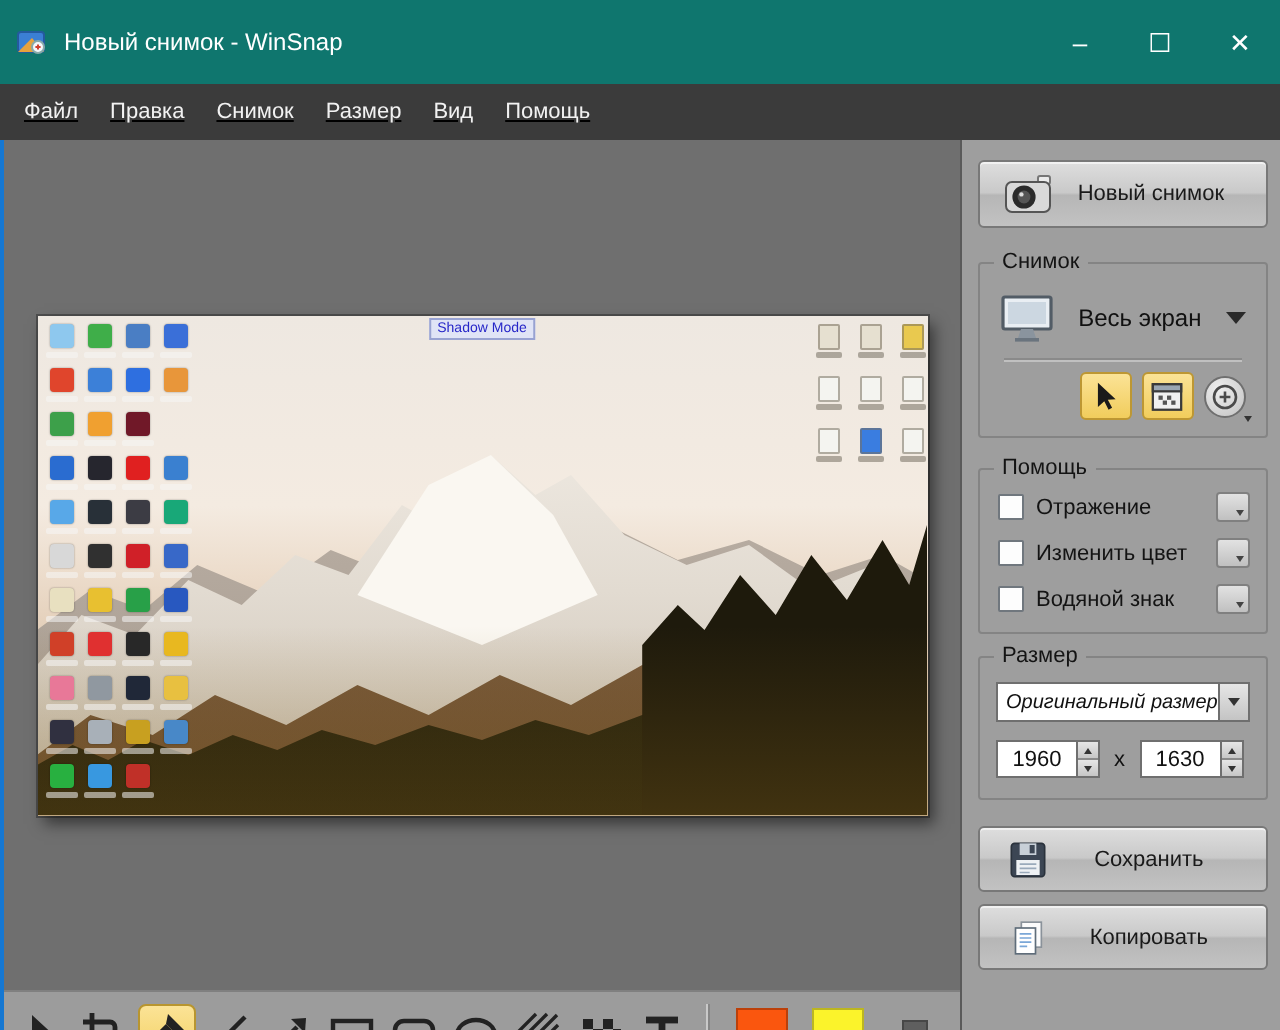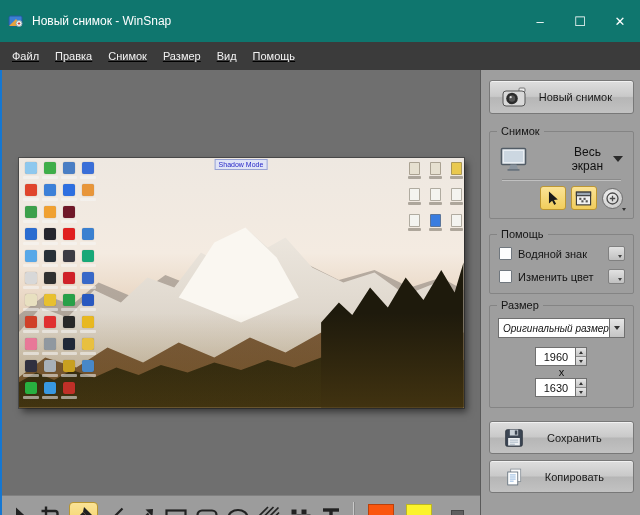--- a/index.html
+++ b/index.html
@@ -81,21 +81,21 @@
   .new-snap-btn svg { width:24px; height:20px; margin-left:12px; }
   .p-btn .p-btn-label { flex:1; text-align:center; font-size:11px; color:#1a1a1a; padding-right:8px; }
 
   .group { border:1px solid #848484; border-radius:2px; position:relative; }
   .group-label { position:absolute; top:-7px; left:7px; background:#9e9e9e; padding:0 4px;
                  font-size:11px; color:#141414; line-height:13px; }
 
   .group-snapshot { margin-top:17px; height:88px; padding-top:10px; }
   .mode-row { display:flex; align-items:center; height:34px; padding:0 10px; }
   .mode-row svg { width:27px; height:25px; }
-  .mode-label { flex:1; text-align:center; font-size:12px; color:#111;margin-left:35px; }
+  .mode-label { flex:1; text-align:center; font-size:12px; color:#111; }
   .caret-down { width:0; height:0; border-left:5px solid transparent; border-right:5px solid transparent;
                 border-top:6px solid #2a2a2a; }
   .snap-sep { height:1px; background:#8a8a8a; margin:3px 12px 6px; box-shadow:0 1px 0 rgba(255,255,255,.35); }
   .toggles-row { display:flex; justify-content:flex-end; align-items:center; gap:5px; padding-right:10px; }
   .toggle-btn { width:26px; height:24px; border:1px solid #bd9733; border-radius:3px;
                 background:linear-gradient(180deg,#fbe396,#f1cd5c); display:flex; align-items:center; justify-content:center; }
   .toggle-btn svg { width:17px; height:17px; }
   .round-btn { width:21px; height:21px; border-radius:50%; border:1px solid #6f6f6f;
                background:radial-gradient(circle at 35% 30%,#efefef,#c2c2c2); position:relative;
                display:flex; align-items:center; justify-content:center; }
@@ -116,21 +116,21 @@
                 border-left:2px solid transparent; border-right:2px solid transparent; border-top:3px solid #444; }
 
   .group-size { margin-top:11px; padding:12px 8px 10px; }
   .combo { display:flex; height:20px; }
   .combo-field { flex:1; background:#fff; border:1px solid #6f6f6f; border-right:none;
                  font-size:10px; color:#111; display:flex; align-items:center; padding-left:4px; white-space:nowrap;font-style:italic; }
   .combo-btn { width:16px; background:linear-gradient(180deg,#e6e6e6,#c4c4c4); border:1px solid #6f6f6f;
                display:flex; align-items:center; justify-content:center; }
   .combo-btn .caret-sm { width:0; height:0; border-left:3.5px solid transparent; border-right:3.5px solid transparent;
                border-top:4.5px solid #333; }
-  .spin-row { display:flex; align-items:center; margin-top:9px;flex-direction:column; }
+  .spin-row { display:flex; align-items:center; margin-top:9px; }
   .spin { display:flex; height:19px; }
   .spin-field { width:40px; background:#fff; border:1px solid #6f6f6f; border-right:none;
                 font-size:11px; color:#111; display:flex; align-items:center; justify-content:center; }
   .spin-btns { width:12px; display:flex; flex-direction:column; border:1px solid #6f6f6f; }
   .spin-up,.spin-dn { flex:1; background:linear-gradient(180deg,#e6e6e6,#c6c6c6);
                       display:flex; align-items:center; justify-content:center; }
   .spin-up { border-bottom:1px solid #8a8a8a; }
   .tri-up { width:0; height:0; border-left:2.5px solid transparent; border-right:2.5px solid transparent; border-bottom:3.5px solid #333; }
   .tri-dn { width:0; height:0; border-left:2.5px solid transparent; border-right:2.5px solid transparent; border-top:3.5px solid #333; }
   .x-sep { font-size:11px; color:#111; margin:0 7px; }
@@ -384,26 +384,31 @@
               </svg>
             <span class="tiny-caret"></span>
           </div>
         </div>
       </div>
 
       <div class="group group-effects" id="effects-group">
         <span class="group-label">Помощь</span>
           <div class="fx-row">
             <div class="checkbox"></div>
-            <span class="fx-label">Водяной знак</span>
+            <span class="fx-label">Отражение</span>
             <div class="mini-btn"></div>
           </div>
           <div class="fx-row">
             <div class="checkbox"></div>
             <span class="fx-label">Изменить цвет</span>
+            <div class="mini-btn"></div>
+          </div>
+          <div class="fx-row">
+            <div class="checkbox"></div>
+            <span class="fx-label">Водяной знак</span>
             <div class="mini-btn"></div>
           </div>
         </div>
 
       <div class="group group-size">
         <span class="group-label">Размер</span>
         <div class="combo">
           <div class="combo-field">Оригинальный размер</div>
           <div class="combo-btn">
               <span class="caret-sm"></span>

